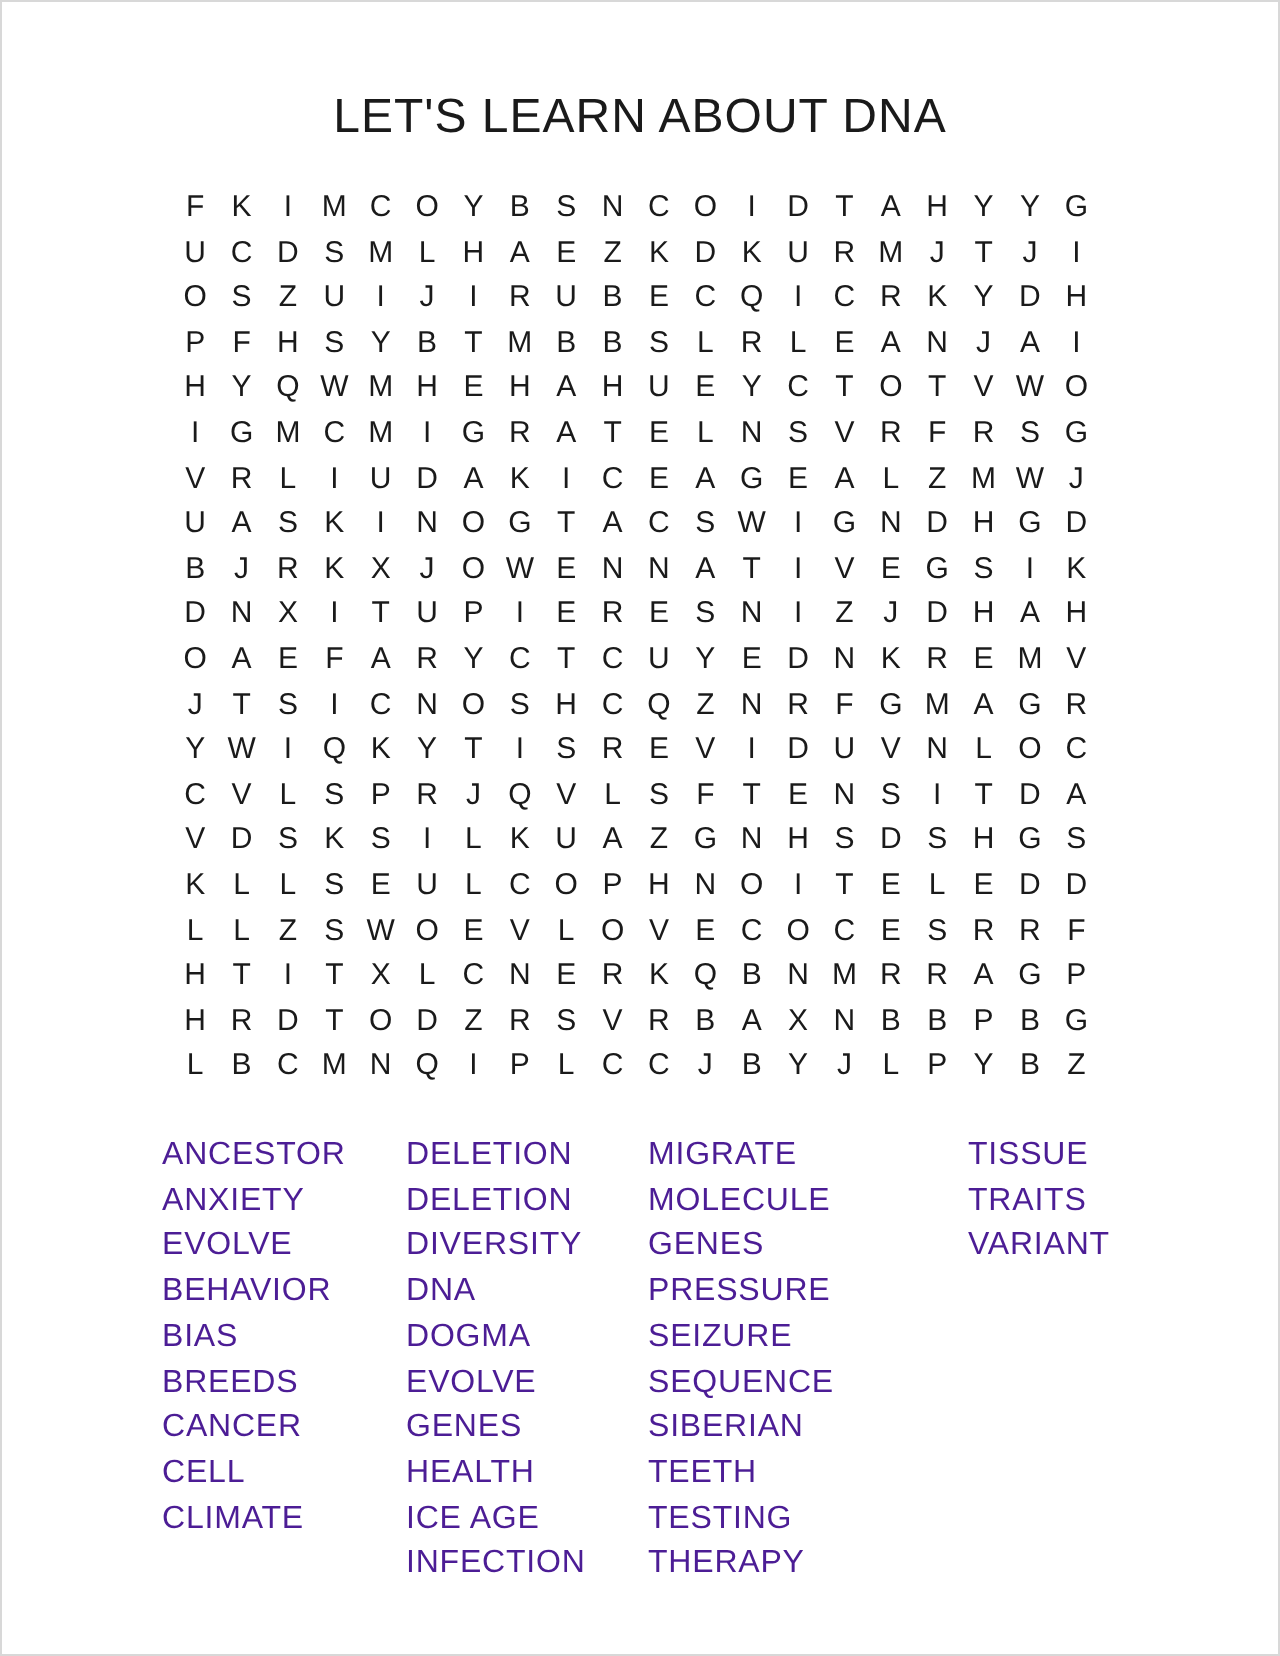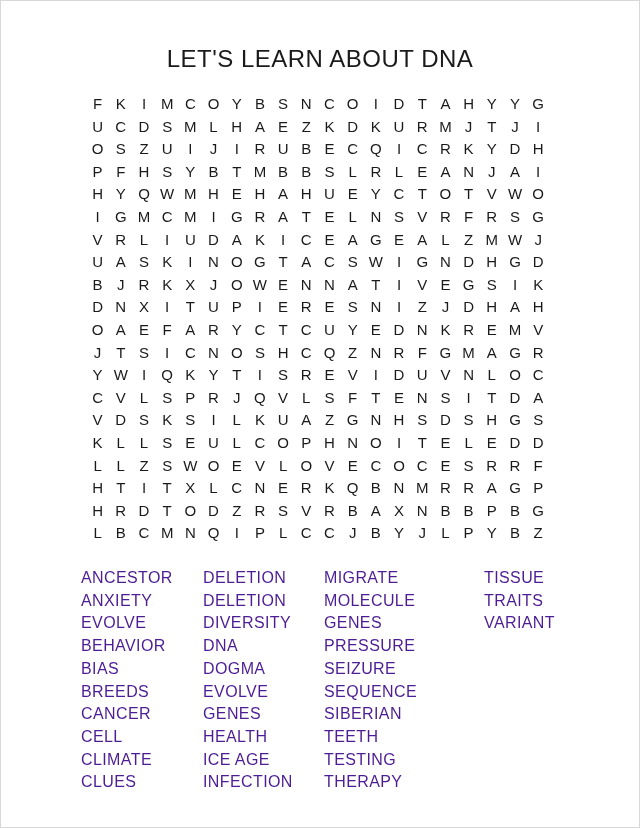--- a/index.html
+++ b/index.html
@@ -477,21 +477,20 @@
       <div class="word-col c0">
         <div class="word">ANCESTOR</div>
         <div class="word">ANXIETY</div>
         <div class="word">EVOLVE</div>
         <div class="word">BEHAVIOR</div>
         <div class="word">BIAS</div>
         <div class="word">BREEDS</div>
         <div class="word">CANCER</div>
         <div class="word">CELL</div>
         <div class="word">CLIMATE</div>
-        <div class="word">CLUES</div>
       </div>
       <div class="word-col c1">
         <div class="word">DELETION</div>
         <div class="word">DELETION</div>
         <div class="word">DIVERSITY</div>
         <div class="word">DNA</div>
         <div class="word">DOGMA</div>
         <div class="word">EVOLVE</div>
         <div class="word">GENES</div>
         <div class="word">HEALTH</div>

